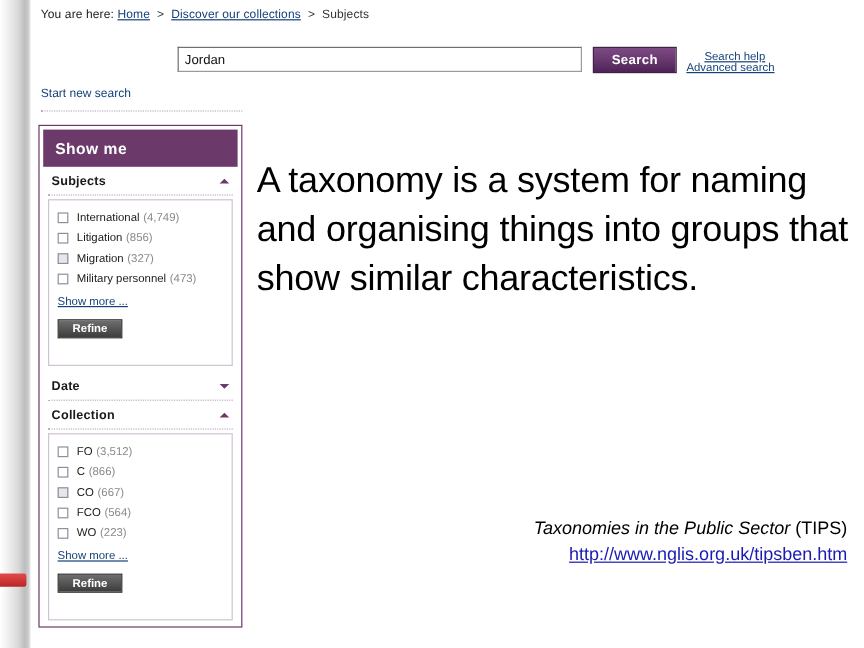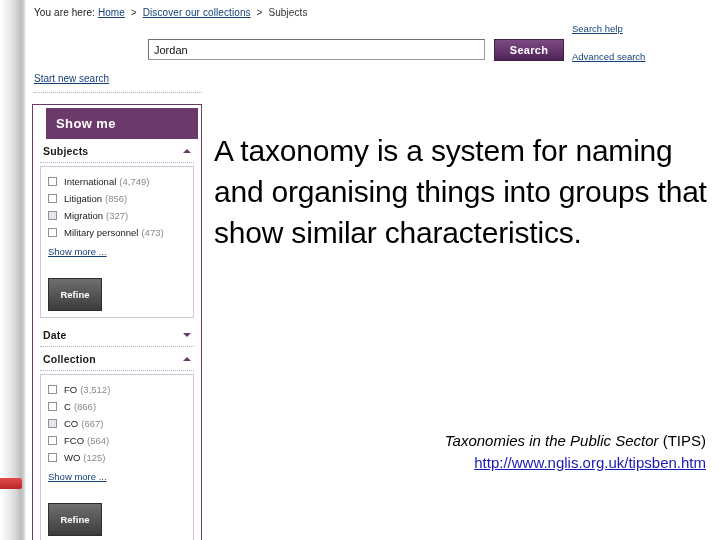--- a/index.html
+++ b/index.html
@@ -57,78 +57,78 @@
     border:1px solid #432046;
     color:#ffffff; font-size:11px; font-weight:bold;
     letter-spacing:.3px;
     cursor:pointer;
   }
   .help-link {
     position:absolute; left:546px;
     font-size:9.5px; color:#14417a; text-decoration:underline;
     white-space:nowrap; cursor:pointer;
   }
-  #search-help-link { top:23px; }
+  #search-help-link { top:42px;margin-left:15px; }
   #advanced-search-link { top:51px; }
 
   #start-new-search {
     position:absolute; left:8px; top:73px;
-    font-size:10px; color:#14417a; text-decoration:underline;
+    font-size:10px; color:#14417a; 
     cursor:pointer; white-space:nowrap;
   }
 
   
   #dotted-rule {
     position:absolute; left:8px; top:92px; width:168px;
     border-top:1px dotted #b9aec0;
   }
 
   
   #facet-panel {
     position:absolute; left:6px; top:104px; width:170px;
     border:1px solid #6b3a6b;
     background:#ffffff;
   }
   #facet-header {
-    margin:3px 3px 0 13px; height:31px;
+    margin:3px 3px 0 3px; height:31px;
     background:#6b3a6b;
     color:#ffffff; font-size:13px; font-weight:bold;
     letter-spacing:.4px;
     display:flex; align-items:center; padding-left:10px;
   }
 
   .facet-section { padding:0 3px; }
   .facet-title {
     height:23px; display:flex; align-items:center; justify-content:space-between;
     padding:0 7px 0 7px;
     font-size:10.5px; font-weight:bold; color:#1a1a1a;
     letter-spacing:.2px;
   }
   .facet-rule { border-top:1px dotted #b9aec0; margin:0 4px; }
   .chev { width:0;height:0; }
   .chev-up   { border-left:4px solid transparent;border-right:4px solid transparent;border-bottom:4px solid #6b3a6b; }
   .chev-down { border-left:4px solid transparent;border-right:4px solid transparent;border-top:4px solid #6b3a6b; }
 
-  .facet-body { border:1px solid #cfc4d2; margin:3px 4px 5px 4px; padding:6px 5px 6px 7px; }
+  .facet-body { border:1px solid #cfc4d2; margin:3px 4px 5px 4px; padding:6px 5px 22px 7px; }
 
   .facet-item { display:flex; align-items:center; height:17px; }
   .facet-check {
     width:9px; height:9px; flex:0 0 9px;
     border:1px solid #8f8f9c; background:#fff; margin-right:7px;
   }
   .facet-check.partial { background:#e6e6ec; }
   .facet-label { font-size:9.5px; color:#1a1a1a; white-space:nowrap; }
   .facet-count { font-size:9.5px; color:#8a8a8a; margin-left:3px; }
 
   .show-more {
     display:inline-block; margin-top:3px;
     font-size:9.5px; color:#14417a; text-decoration:underline; cursor:pointer;
   }
   .refine-btn {
-    display:block; margin-top:19px; width:54px; height:33px;
+    display:block; margin-top:7px; width:54px; height:16px;
     background:linear-gradient(to bottom,#6f6f6f 0%,#555555 50%,#3c3c3c 100%);
     border:1px solid #2e2e2e;
     color:#ffffff; font-size:9.5px; font-weight:bold;
     font-family:"Liberation Sans", sans-serif;
     cursor:pointer;
   }
 
   
   #definition {
     position:absolute; left:188px; top:130px; width:498px;
@@ -245,21 +245,21 @@
           <span class="facet-count">(667)</span>
         </div>
         <div class="facet-item">
           <span class="facet-check"></span>
           <span class="facet-label">FCO</span>
           <span class="facet-count">(564)</span>
         </div>
         <div class="facet-item">
           <span class="facet-check"></span>
           <span class="facet-label">WO</span>
-          <span class="facet-count">(125)</span>
+          <span class="facet-count">(223)</span>
         </div>
 
         <span class="show-more">Show more ...</span>
         <button class="refine-btn">Refine</button>
       </div>
     </div>
 
   </div>
 
   <div id="definition">A taxonomy is a system for naming and organising things into groups that show similar characteristics.</div>

